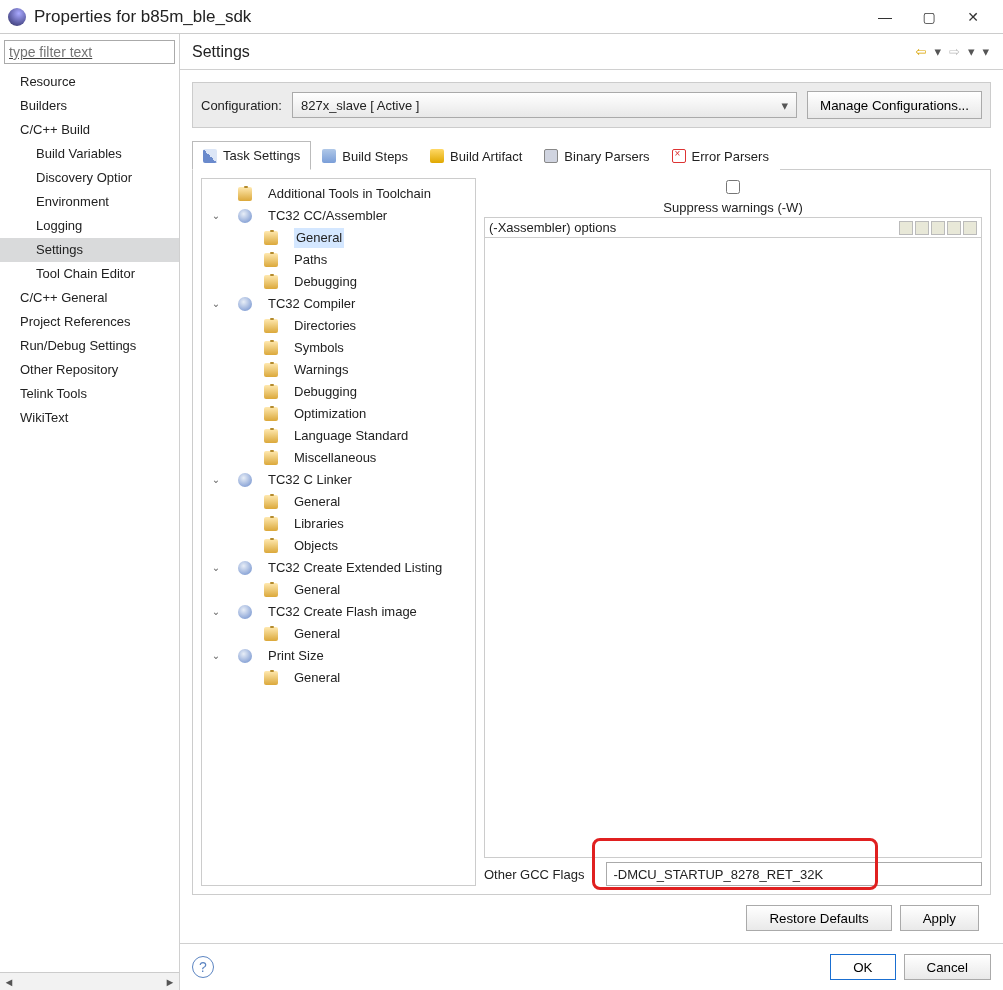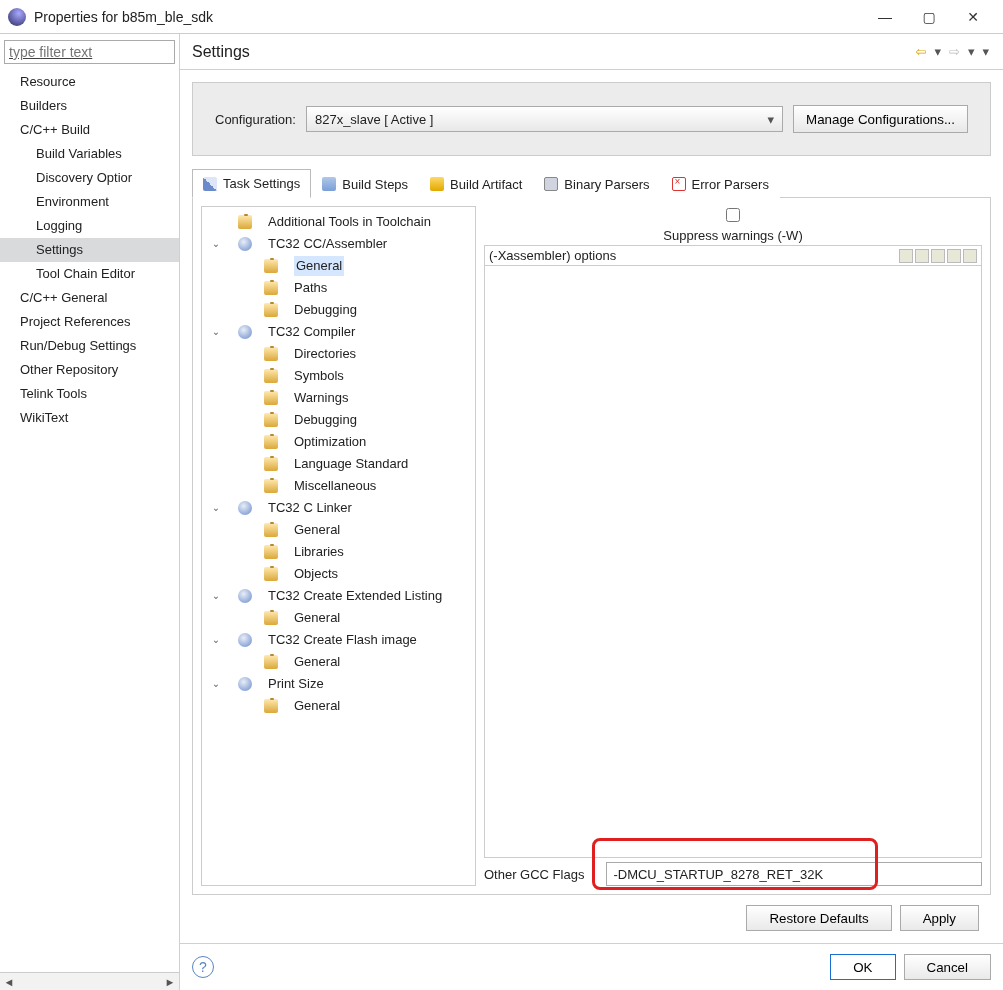--- a/index.html
+++ b/index.html
@@ -1,21 +1,21 @@
 <!DOCTYPE html>
 <html><head>
 <meta charset="utf-8">
 <style>
 * { box-sizing: border-box; margin: 0; padding: 0; }
 body { font-family: "Segoe UI", Tahoma, sans-serif; font-size: 13px; color: #222; background: #fff; width: 1003px; height: 990px; overflow: hidden; }
 
 
 .titlebar { display: flex; align-items: center; height: 34px; padding: 0 8px; background: #fff; border-bottom: 1px solid #ccc; }
 .titlebar .eclipse-icon { width: 18px; height: 18px; border-radius: 50%; background: radial-gradient(circle at 60% 30%, #a9a9ff 0%, #5b5ba0 60%, #2b2b55 100%); margin-right: 8px; }
-.titlebar .title { flex: 1; font-size: 14px; }
+.titlebar .title { flex: 1; font-size: 17px; }
 .titlebar .winbtn { width: 44px; height: 32px; display: flex; align-items: center; justify-content: center; font-size: 14px; color: #333; cursor: pointer; }
 
 
 .body-area { display: flex; height: calc(100% - 34px); }
 .sidebar { width: 180px; border-right: 1px solid #d0d0d0; display: flex; flex-direction: column; }
 .filter-input { margin: 6px 4px 2px 4px; border: 1px solid #aaa; padding: 2px 4px; font-size: 14px; height: 24px; color: #404040; text-decoration: underline; }
 .tree { flex: 1; overflow: hidden; padding: 4px 0; }
 .tree .node { padding: 2px 0 2px 8px; white-space: nowrap; cursor: pointer; line-height: 20px; }
 .tree .node.l1 { padding-left: 20px; }
 .tree .node.l2 { padding-left: 36px; }
@@ -26,21 +26,21 @@
 
 .content { flex: 1; display: flex; flex-direction: column; }
 .content-header { display: flex; align-items: center; height: 36px; padding: 0 12px; border-bottom: 1px solid #d0d0d0; }
 .content-title { font-size: 16px; flex: 1; }
 .nav-arrows { display: flex; gap: 4px; font-size: 13px; color: #555; }
 .nav-arrows .arr { cursor: pointer; padding: 0 2px; }
 .nav-arrows .gold { color: #d9a300; }
 
 .content-body { flex: 1; display: flex; flex-direction: column; padding: 12px; overflow: hidden; }
 
-.config-row { background: #ececec; border: 1px solid #ccc; padding: 22px; display: flex; align-items: center; gap: 10px; margin-bottom: 12px; }
+.config-row { background: #ececec; border: 1px solid #ccc; padding: 8px; display: flex; align-items: center; gap: 10px; margin-bottom: 12px; }
 .config-select { flex: 1; height: 26px; border: 1px solid #aaa; background: linear-gradient(#fff,#e8e8e8); padding: 0 24px 0 8px; display: flex; align-items: center; position: relative; cursor: pointer; }
 .config-select::after { content: "▾"; position: absolute; right: 8px; color: #555; }
 .manage-btn { height: 28px; padding: 0 12px; border: 1px solid #aaa; background: linear-gradient(#fff,#e8e8e8); cursor: pointer; }
 
 .tabs { display: flex; border-bottom: 1px solid #ccc; }
 .tab { padding: 6px 10px; border: 1px solid transparent; border-bottom: none; display: flex; align-items: center; gap: 6px; cursor: pointer; position: relative; top: 1px; background: #fff; }
 .tab.active { border-color: #bbb; border-bottom: 1px solid #fff; background: #fff; }
 .tab .ticon { width: 14px; height: 14px; display: inline-block; border-radius: 2px; }
 .ic-tool { background: linear-gradient(45deg,#6a8acc 50%, #dce6f7 50%); border-radius: 50%; }
 .ic-steps { background: linear-gradient(#b0c8e8,#7a9ed8); }

